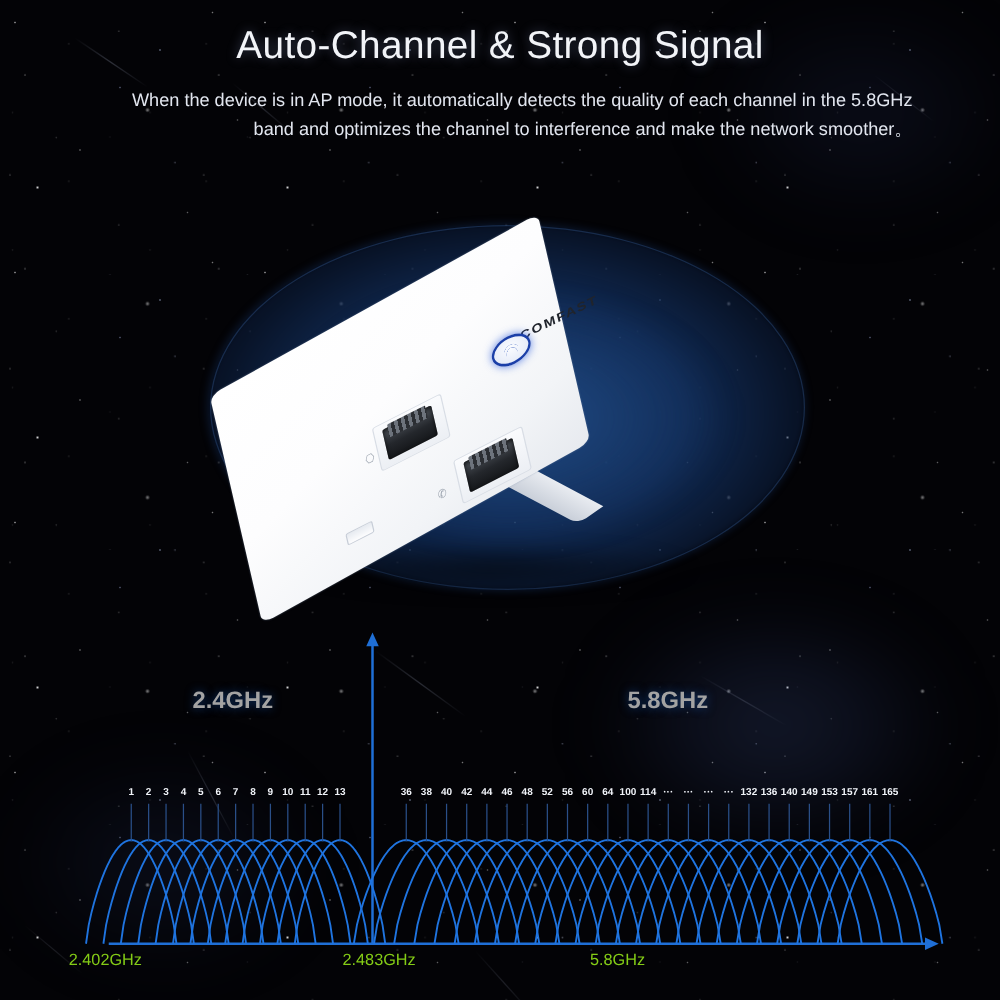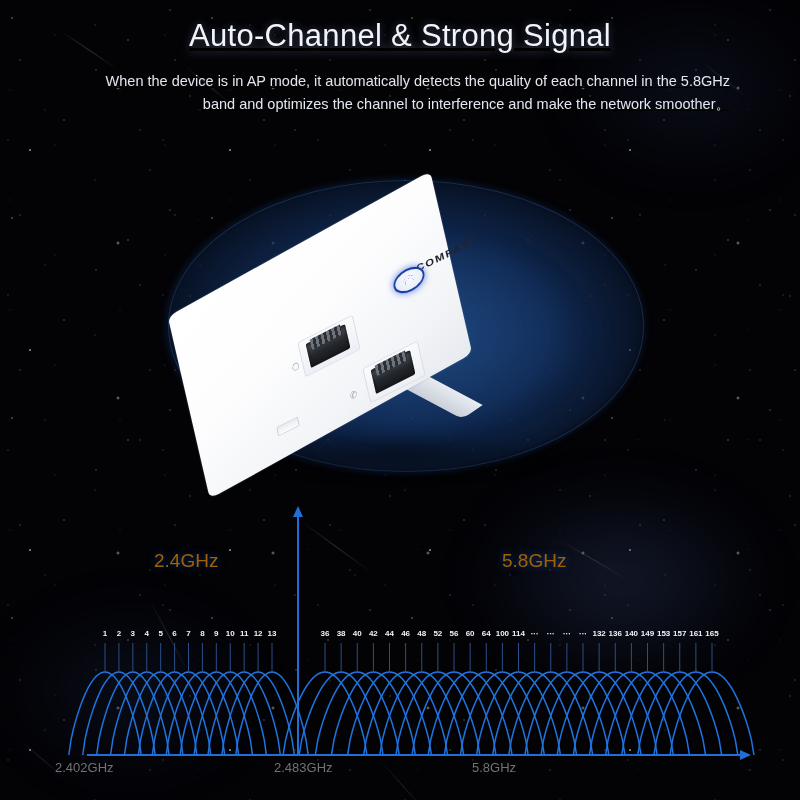--- a/index.html
+++ b/index.html
@@ -48,21 +48,21 @@
   .neb-b{left:0px;top:600px;width:260px;height:180px;
     background:radial-gradient(ellipse at center, rgba(40,55,100,.22), rgba(0,0,0,0) 70%);}
   .neb-c{left:560px;top:0px;width:260px;height:180px;
     background:radial-gradient(ellipse at center, rgba(45,60,110,.20), rgba(0,0,0,0) 70%);}
 
   .streak{position:absolute;pointer-events:none;
     background:linear-gradient(to right, rgba(255,255,255,0), rgba(190,200,230,.45), rgba(255,255,255,0));
     height:1px;transform-origin:left center;}
 
   
-  .hdr{position:absolute;left:0;top:0;width:800px;text-align:center;text-decoration:underline;}
+  .hdr{position:absolute;left:0;top:0;width:800px;text-align:center;}
   .hdr h1{
     margin:0;padding-top:18px;
     font-size:31px;font-weight:400;letter-spacing:.3px;
     color:#f2f4f8;font-family:"Liberation Sans", sans-serif;
     text-shadow:0 0 9px rgba(170,190,240,.35);
   }
   .hdr p{
     margin:16px auto 0;width:660px;
     font-size:14.5px;line-height:1.62;font-weight:400;
     color:#e2e6ef;
@@ -166,26 +166,26 @@
   .ap-shadow{
     position:absolute;left:60px;top:250px;width:330px;height:40px;border-radius:50%;
     background:radial-gradient(ellipse at center, rgba(0,0,0,.55), rgba(0,0,0,0) 70%);
     filter:blur(7px);
   }
 
   
   .chart{position:absolute;left:0;top:495px;width:800px;height:305px;}
   .chart svg{display:block;}
   .band-label{
-    position:absolute;color:#a16207;font-size:19px;font-weight:400;
+    position:absolute;color:#a3a3a3;font-size:19px;font-weight:700;
     text-shadow:0 0 8px rgba(30,110,220,.5);
   }
   .bl-24{left:154px;top:550px;}
   .bl-58{left:502px;top:550px;}
-  .axis-label{position:absolute;color:#737373;font-size:13px;}
+  .axis-label{position:absolute;color:#84cc16;font-size:13px;}
   .al-1{left:55px;top:760px;}
   .al-2{left:274px;top:760px;}
   .al-3{left:472px;top:760px;}
 </style>
 </head>
 <body>
 
 <div id="page">
 
   <div class="stars s1"></div>

